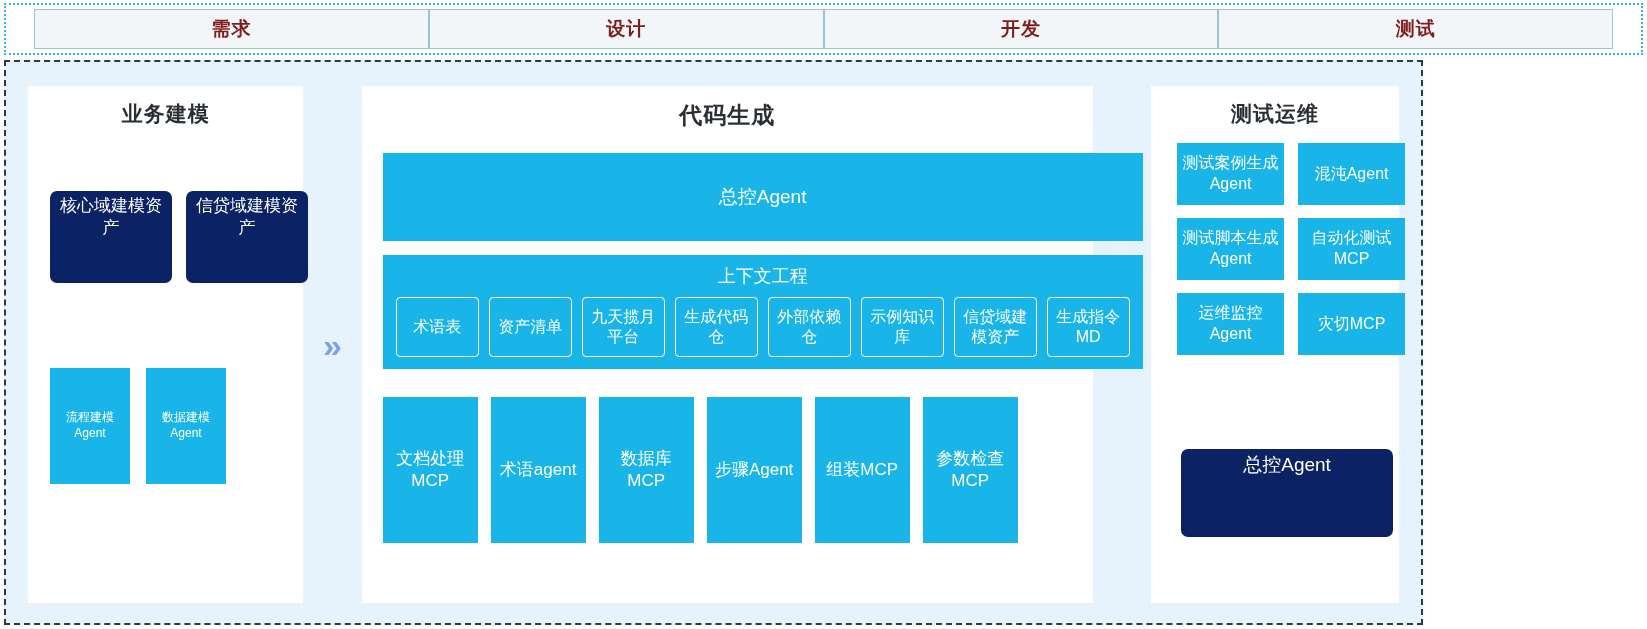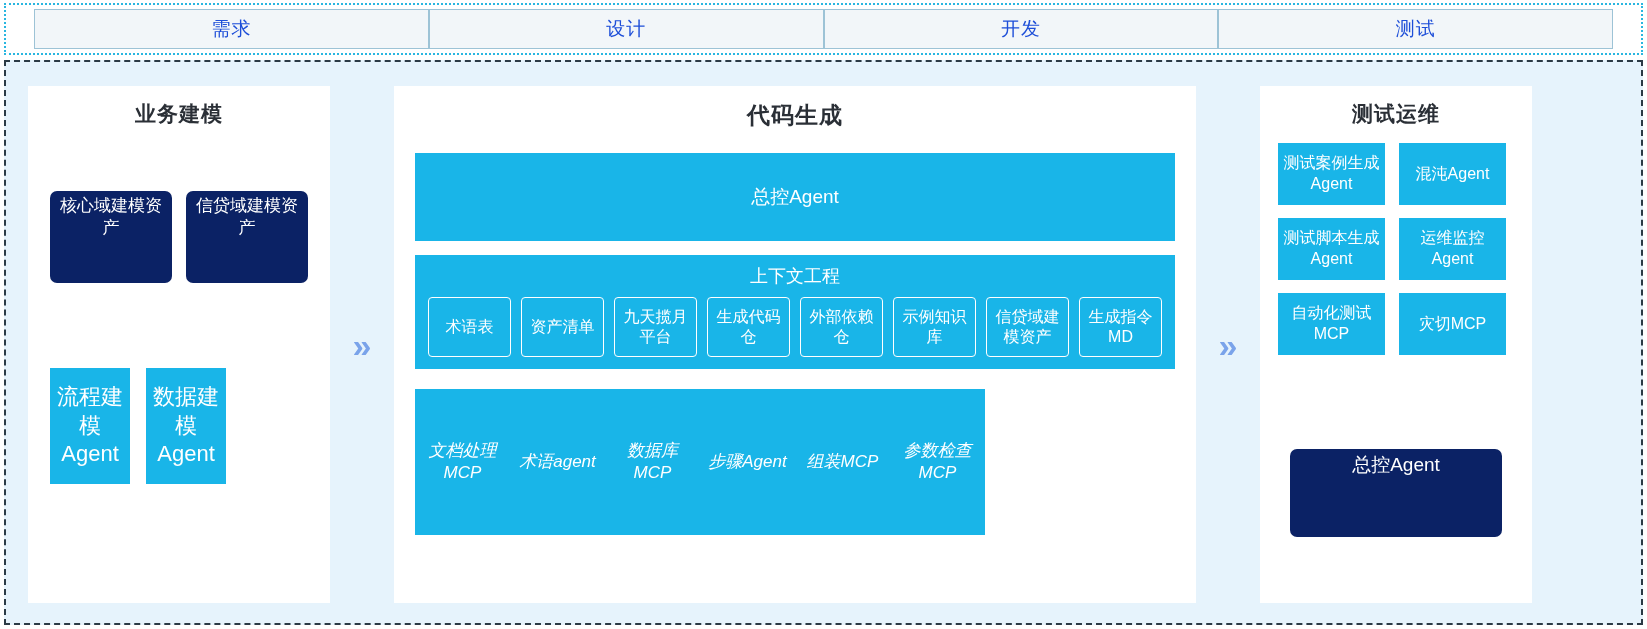--- a/index.html
+++ b/index.html
@@ -40,30 +40,31 @@
   .phase-box {
     width: 424px;
     height: 40px;
     background: #f2f6f9;
     border: 1px solid #9dc3d6;
     box-sizing: border-box;
     display: flex;
     align-items: center;
     justify-content: center;
     font-size: 19px;
-    color: #1d4ed8;
+    color: #7f1d1d;
     letter-spacing: 1px;
+    font-weight: bold;
   }
 
   
   .main-region {
     position: absolute;
     left: 4px;
     top: 60px;
-    width: 1639px;
+    width: 1419px;
     height: 565px;
     border: 2px dashed #2b3a45;
     box-sizing: border-box;
     background: #e6f3fc;
     display: flex;
     align-items: stretch;
     padding: 24px 22px 20px 22px;
   }
 
   
@@ -115,21 +116,21 @@
     box-sizing: border-box;
     padding: 4px 6px;
   }
   .box-cyan {
     background: #19b5e8;
     color: #ffffff;
     display: flex;
     align-items: center;
     justify-content: center;
     text-align: center;
-    font-size: 22px;
+    font-size: 12px;
     line-height: 1.3;
     box-sizing: border-box;
     padding: 3px 4px;
   }
   .box-outline {
     background: transparent;
     color: #ffffff;
     border: 1.5px solid #ffffff;
     border-radius: 4px;
     display: flex;
@@ -194,35 +195,35 @@
     gap: 10px;
     justify-content: center;
     width: 100%;
   }
   .ctx-row .box-outline {
     width: 83px;
     height: 60px;
   }
 
   .tools-row {
-    margin-top: 20px;
+    margin-top: 28px;
     width: 760px;
     display: flex;
-    font-style: italic;
+    gap: 13px;
   }
   .tools-row .box-cyan {
     width: 95px;
     height: 146px;
     font-size: 17px;
   }
 
   
   .right-grid {
     position: absolute;
-    left: 18px;
+    left: 26px;
     top: 57px;
     width: 240px;
     display: grid;
     grid-template-columns: 107px 107px;
     grid-gap: 13px 14px;
   }
   .right-grid .box-cyan {
     height: 62px;
     font-size: 16px;
   }
@@ -357,24 +358,24 @@
         <div class="box-cyan">
           <span>测试案例生成Agent</span>
         </div>
         <div class="box-cyan">
           <span>混沌Agent</span>
         </div>
         <div class="box-cyan">
           <span>测试脚本生成Agent</span>
         </div>
         <div class="box-cyan">
+          <span>自动化测试MCP</span>
+        </div>
+        <div class="box-cyan">
           <span>运维监控Agent</span>
-        </div>
-        <div class="box-cyan">
-          <span>自动化测试MCP</span>
         </div>
         <div class="box-cyan">
           <span>灾切MCP</span>
         </div>
       </div>
 
       <div class="box-navy right-platform">
         <span>总控Agent</span>
       </div>
     </div>

